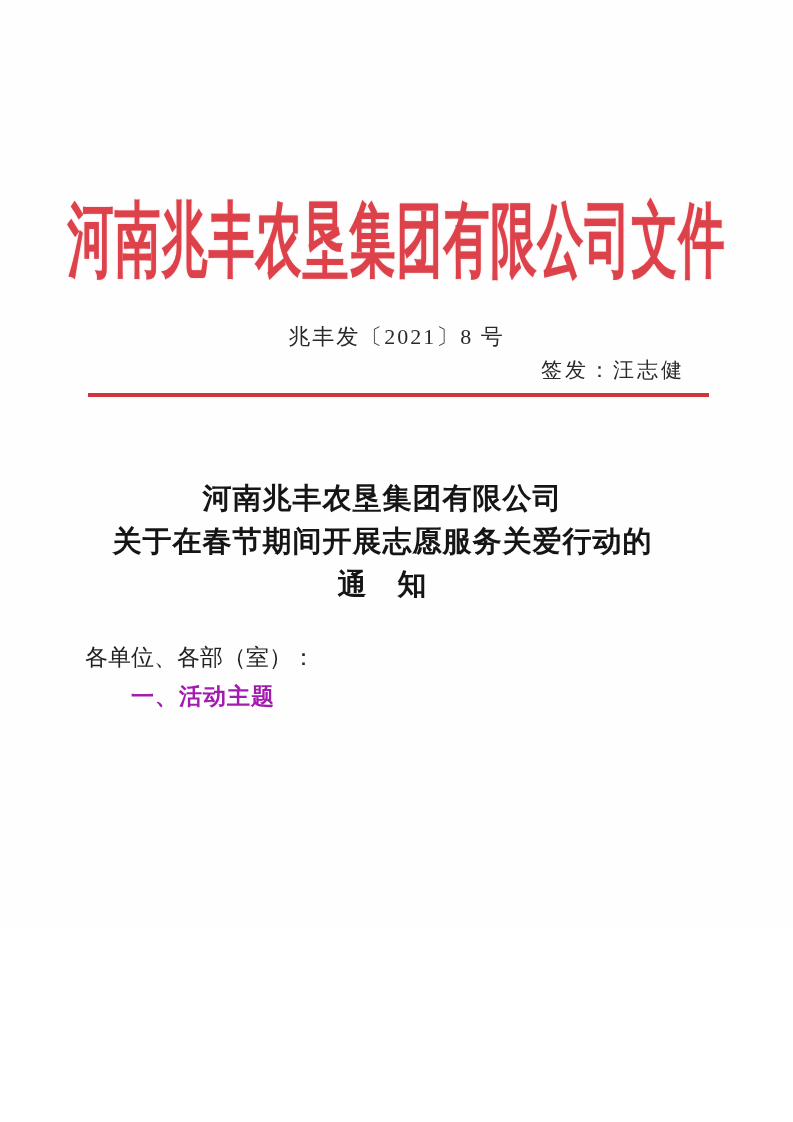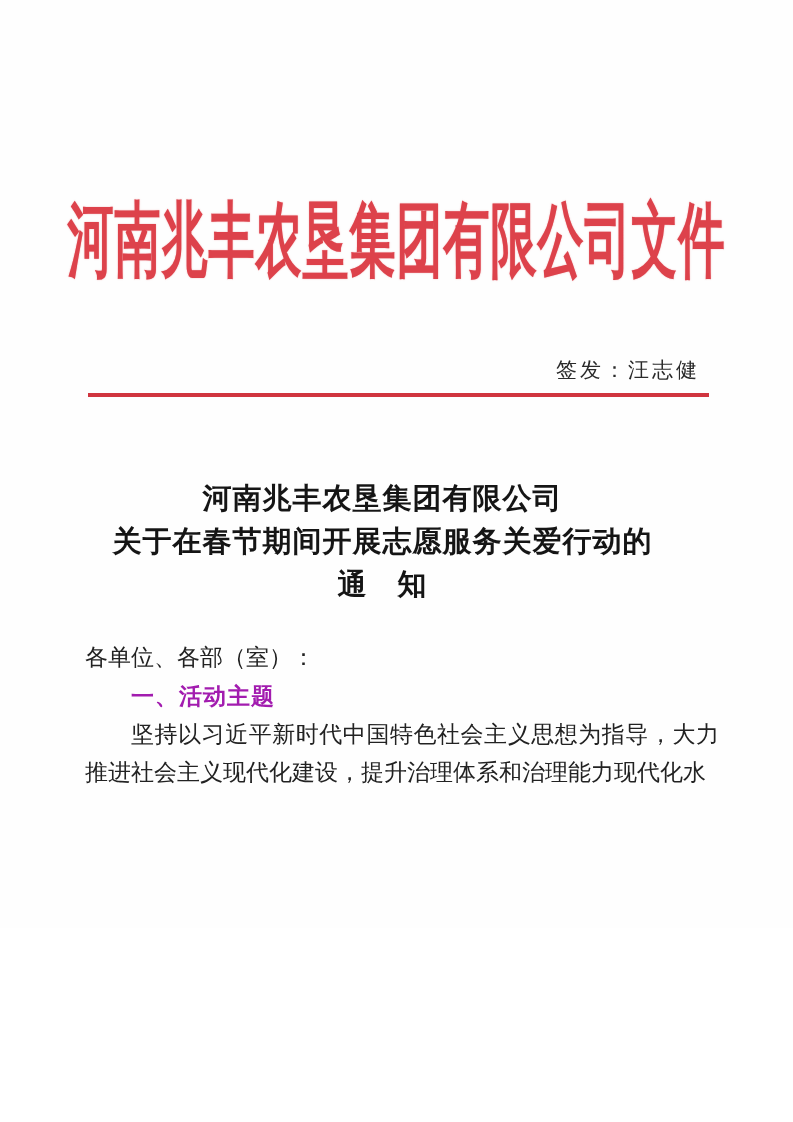--- a/index.html
+++ b/index.html
@@ -38,21 +38,21 @@
     left: 0;
     width: 100%;
     text-align: center;
     font-size: 22px;
     letter-spacing: 2px;
     color: #2a2a2a;
   }
   .signer {
     position: absolute;
     top: 356px;
-    right: 93px;
+    right: 108px;
     font-size: 21px;
     letter-spacing: 3px;
     color: #2a2a2a;
   }
   .red-rule {
     position: absolute;
     top: 393px;
     left: 88px;
     width: 621px;
     height: 4px;
@@ -105,32 +105,32 @@
     color: #333333;
   }
 </style>
 </head>
 <body>
 
 <div class="page">
 
   <div class="letterhead">河南兆丰农垦集团有限公司文件</div>
 
+  <div class="doc-number">兆丰发〔2021〕8 号</div>
 
   <div class="signer">签发：汪志健</div>
 
   <div class="red-rule"></div>
 
   <div class="title-block">
     <div>河南兆丰农垦集团有限公司</div>
     <div>关于在春节期间开展志愿服务关爱行动的</div>
     <div>通　知</div>
   </div>
 
   <div class="body-block">
     <p class="salutation">各单位、各部（室）：</p>
     <p class="section-heading">一、活动主题</p>
-    <p class="para">坚持以习近平新时代中国特色社会主义思想为指导，大力推进社会主义现代化建设，提升治理体系和治理能力现代化水</p>
   </div>
 
   <div class="page-number">- 1 -</div>
 
 </div>
 
 </body></html>

